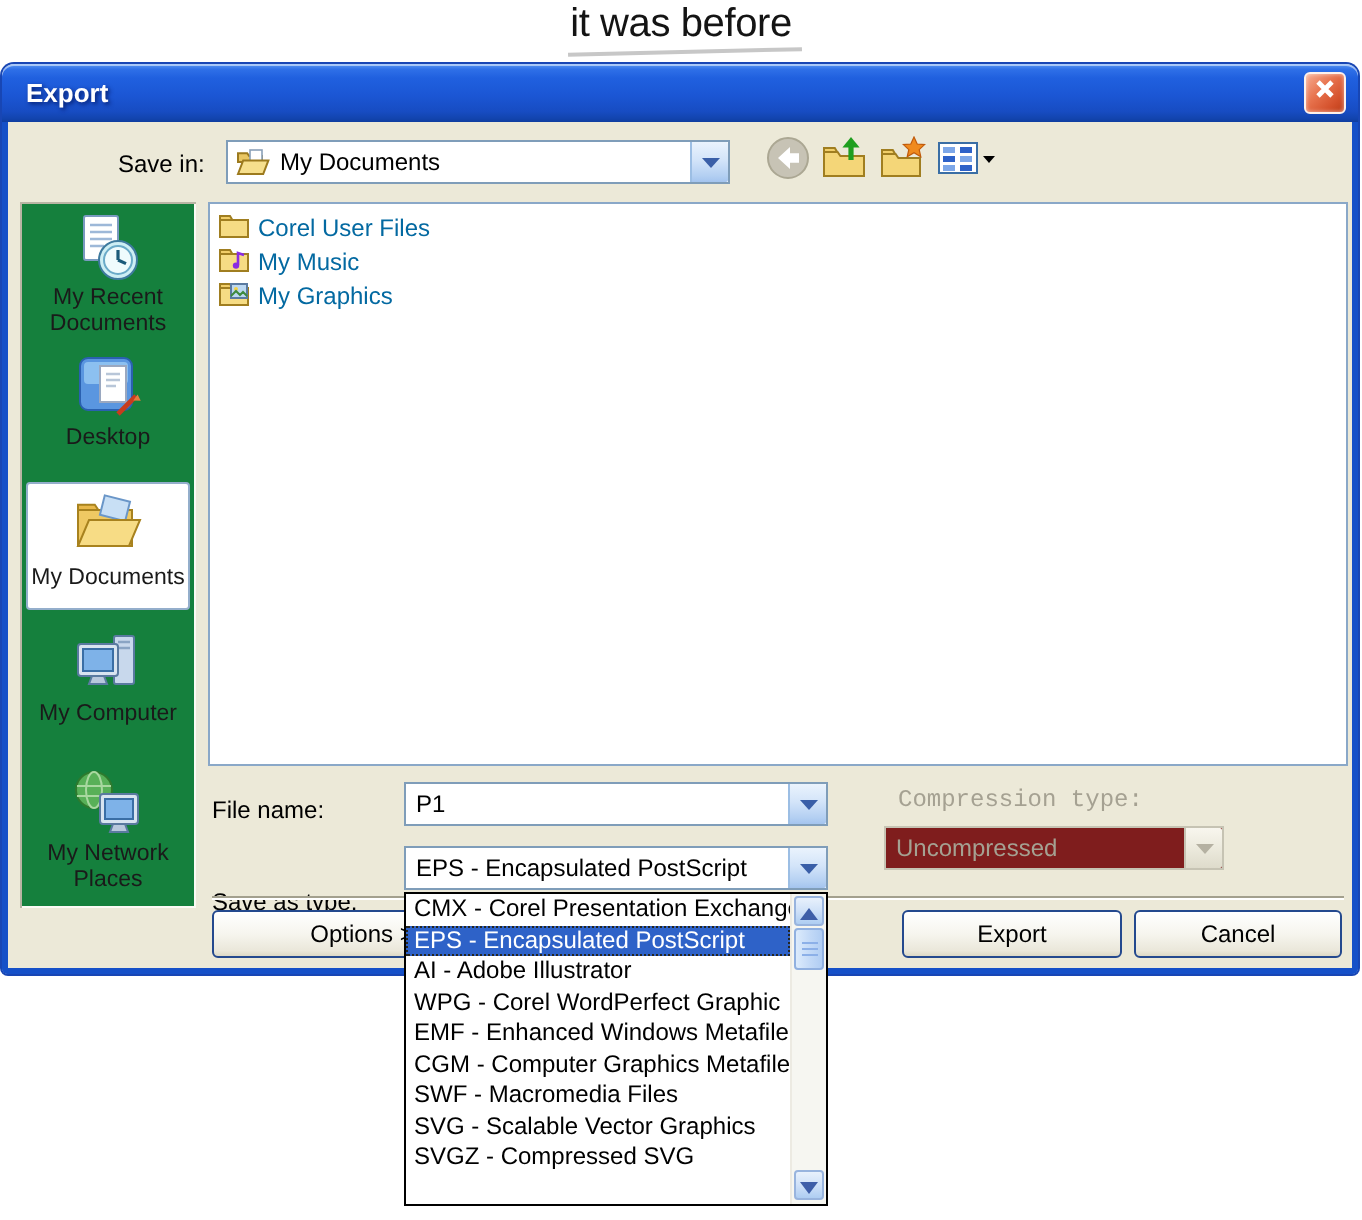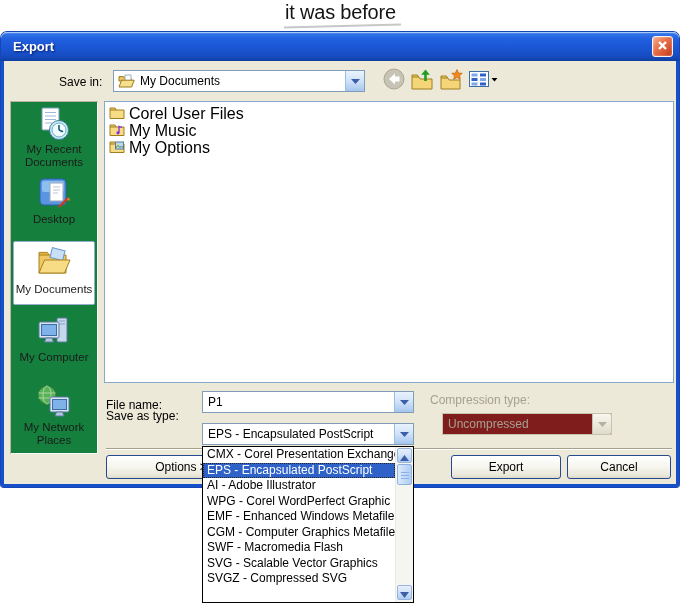--- a/index.html
+++ b/index.html
@@ -36,21 +36,21 @@
 
   
   .sidebar { background:#15803d; box-shadow:inset 1px 1px 0 #b9b5a4, inset -1px -1px 0 #fbfaf4; }
   .place { position:absolute; left:3px; width:82px; text-align:center; cursor:default; }
   .place-ico { display:block; height:36px; }
   .place-label { font-size:11.5px; line-height:13px; color:#1a1a1a; display:block; }
   .place.selected { background:#fff; border:1px solid #94aecb; border-radius:2px; padding-top:5px; }
 
   
   .filelist { background:#fff; border:1px solid #8aa8c8; padding:3px 2px; }
-  .file-row { display:flex; align-items:flex-start; gap:4px; height:17px; padding-left:2px; font-size:16px; color:#000000; }
+  .file-row { display:flex; align-items:center; gap:4px; height:17px; padding-left:2px; font-size:12px; color:#0369a1; }
 
   
   .divider { height:2px; border-top:1px solid #a3a08e; border-bottom:1px solid #fff; }
   .btn { border:1px solid #24498e; border-radius:3px; font-size:12px; color:#000; display:flex; align-items:center; justify-content:center;
     background:linear-gradient(180deg,#ffffff 0%,#f6f5ee 50%,#eae7da 88%,#ddd9c6 100%); box-shadow:inset 0 1px 0 #fff; }
 
   
   .dropdown { position:absolute; left:202px; top:446px; width:212px; height:157px; background:#fff; border:1px solid #000; z-index:10; }
   .dd-items { position:absolute; left:0; top:0; width:192px; height:155px; overflow:hidden; }
   .dd-item { height:15.5px; line-height:15.5px; font-size:12px; padding-left:4px; white-space:nowrap; color:#000; }
@@ -234,45 +234,45 @@
       <div class="file-row">
         <span>
           <svg width="16" height="13" viewBox="0 0 16 13">
             <path d="M1 4 V2 h5 l1.2 2" fill="#f1ce69" stroke="#a07e20"></path>
             <path d="M1 4 h14 v8.5 H1 z" fill="#f6dc84" stroke="#a07e20"></path>
             <rect x="6.5" y="2" width="8" height="7" fill="#bcd8f2" stroke="#5a7aa0"></rect>
             <circle cx="9" cy="4.5" r="1" fill="#f5d34a"></circle>
             <path d="M6.5 8 l2.5-2.5 2 2 1.5-1.5 2 2" stroke="#3e8a3e" stroke-width="1" fill="none"></path>
           </svg>
         </span>
-        <span>My Options</span>
+        <span>My Graphics</span>
       </div>
     </div>
 
     <span class="lbl" style="left:102px; top:337px;">File name:</span>
     <div class="combo" style="left:198px; top:330px; width:212px; height:22px;">
       <span class="combo-text">P1</span>
       <span class="combo-arrow">
         <svg width="9" height="5">
             <polygon points="0,0 9,0 4.5,5" fill="#3a5fa8"></polygon>
           </svg>
       </span>
     </div>
 
-    <span class="lbl" style="left:102px; top:348px;">Save as type:</span>
+    <span class="lbl" style="left:102px; top:383px;">Save as type:</span>
     <div class="combo" style="left:198px; top:362px; width:212px; height:22px;">
       <span class="combo-text">EPS - Encapsulated PostScript</span>
       <span class="combo-arrow">
         <svg width="9" height="5">
             <polygon points="0,0 9,0 4.5,5" fill="#3a5fa8"></polygon>
           </svg>
       </span>
     </div>
 
-    <span class="lbl-disabled" style="left:426px; top:332px;">Compression type:</span>
+    <span class="lbl-disabled" style="left:445px; top:332px;font-family:Liberation Mono, monospace;">Compression type:</span>
     <div class="combo disabled" style="left:438px; top:352px; width:170px; height:22px;">
       <span class="combo-text">Uncompressed</span>
       <span class="combo-arrow">
         <svg width="9" height="5">
             <polygon points="0,0 9,0 4.5,5" fill="#b5b1a2"></polygon>
           </svg>
       </span>
     </div>
 
     <div class="divider" style="left:102px; top:387px; width:566px;"></div>
@@ -290,21 +290,21 @@
 </div>
 
 <div class="dropdown">
   <div class="dd-items">
     <div class="dd-item">CMX - Corel Presentation Exchange</div>
     <div class="dd-item sel">EPS - Encapsulated PostScript</div>
     <div class="dd-item">AI - Adobe Illustrator</div>
     <div class="dd-item">WPG - Corel WordPerfect Graphic</div>
     <div class="dd-item">EMF - Enhanced Windows Metafile</div>
     <div class="dd-item">CGM - Computer Graphics Metafile</div>
-    <div class="dd-item">SWF - Macromedia Flash</div>
+    <div class="dd-item">SWF - Macromedia Files</div>
     <div class="dd-item">SVG - Scalable Vector Graphics</div>
     <div class="dd-item">SVGZ - Compressed SVG</div>
   </div>
   <div class="scrollbar">
     <div class="sbtn" style="top:1px;">
       <span>
         <svg width="9" height="6">
             <polygon points="4.5,0 9,6 0,6" fill="#3e5ea8"></polygon>
           </svg>
       </span>

